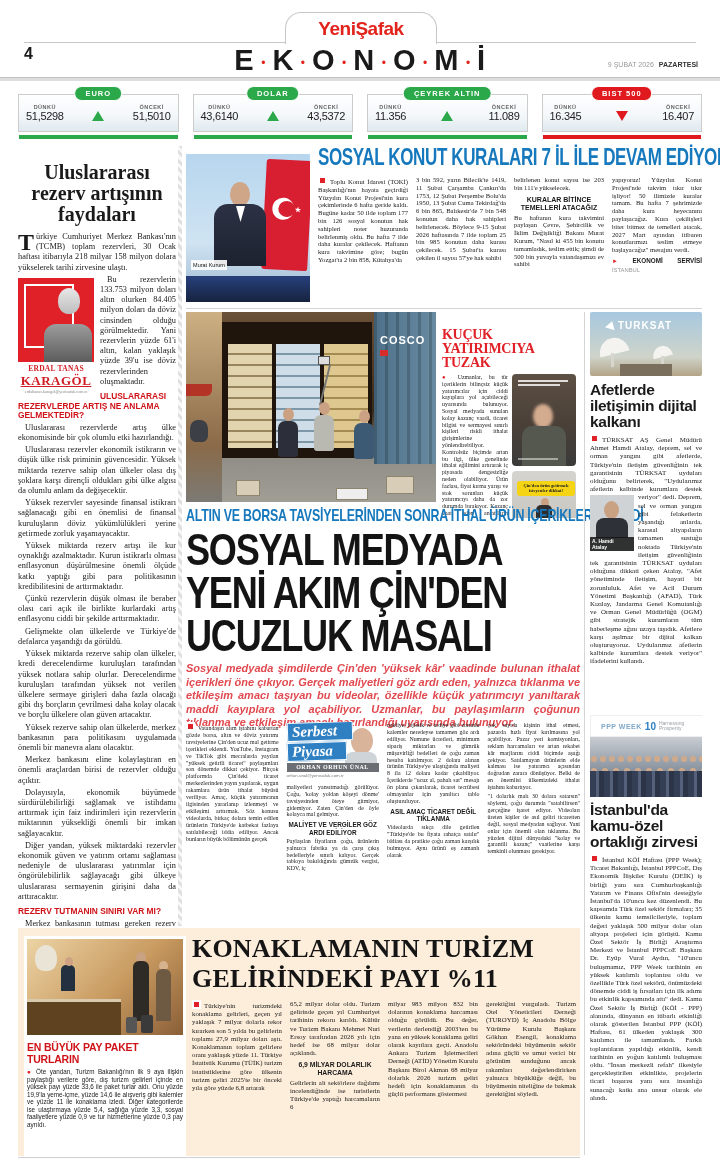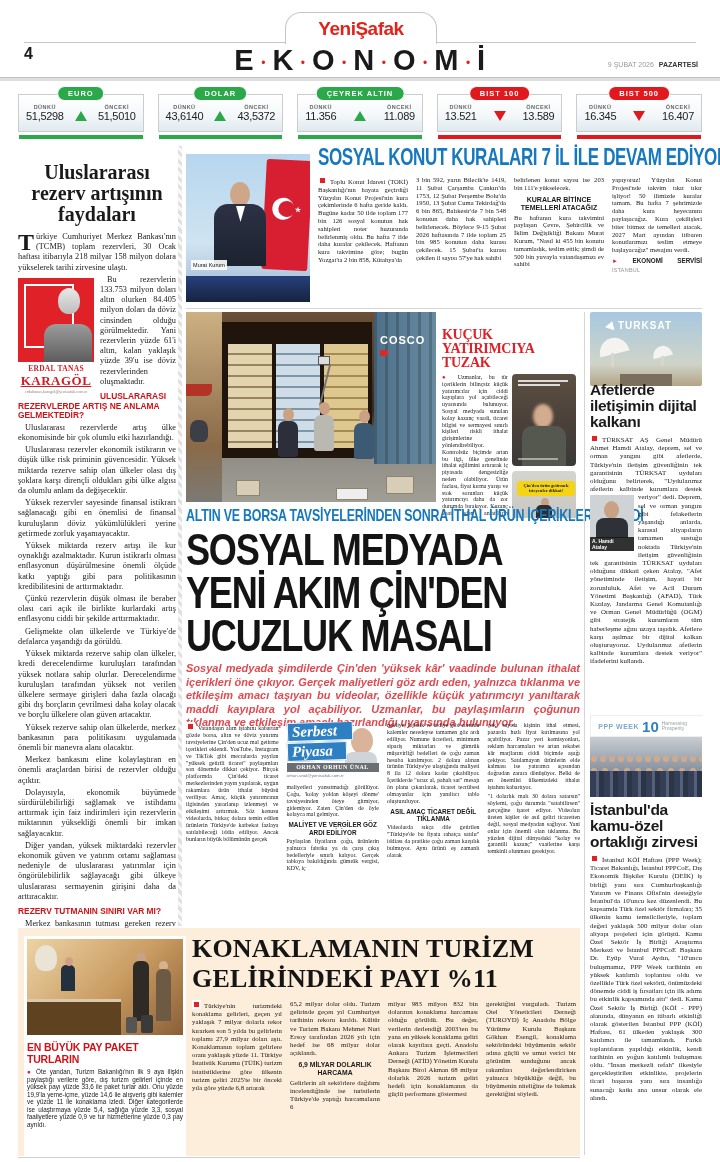--- a/index.html
+++ b/index.html
@@ -153,21 +153,21 @@
        font-weight:bold;font-style:italic;font-size:15px;line-height:17px;padding:0 4px;width:56px;
        transform:rotate(-2deg);border:1px solid #fff;}
   .badge .b2{margin-top:1px;width:50px;}
   .badge .bhead{position:absolute;right:6px;top:6px;width:22px;height:26px;border-radius:50%;background:#d9b49a;}
   .badge .bbody{position:absolute;right:2px;top:30px;width:32px;height:18px;border-radius:8px 8px 0 0;background:#cfd4d9;}
   .badge .bname{position:relative;background:#6b6f74;color:#fff;font-weight:800;font-size:6px;
         letter-spacing:0.5px;text-align:center;padding:1px 0;margin-top:2px;}
   .badge .bmail{font-family:"Liberation Sans",sans-serif;font-size:4.4px;color:#777;text-align:left;margin-top:1px;}
   
   .rightcol{position:absolute;left:590px;top:312px;width:112px;height:845px;overflow:hidden;}
-  .rc-img{position:absolute;left:0;top:0;width:112px;height:74px;overflow:hidden;border-radius:2px;
+  .rc-img{position:absolute;left:0;top:0;width:112px;height:64px;overflow:hidden;border-radius:2px;
           background:linear-gradient(180deg,#a7c8e0 0%,#cfd4c9 70%,#b3a488 100%);}
   .rc-turksat{position:absolute;left:28px;top:8px;color:#fff;font-weight:800;font-size:10px;letter-spacing:1px;}
   .rc-twing{position:absolute;left:16px;top:9px;width:0;height:0;border-left:5px solid transparent;
             border-right:5px solid transparent;border-bottom:8px solid #fff;transform:rotate(18deg);}
   .dish{position:absolute;width:30px;height:16px;background:#f4f3ef;border-radius:100% 100% 0 0/200% 200% 0 0;
         transform:rotate(-14deg);}
   .dish.d1{left:8px;top:26px;} .dish.d2{left:62px;top:34px;width:20px;height:11px;}
   .dishpole{position:absolute;width:3px;height:14px;background:#d8d6cf;}
   .dp1{left:21px;top:41px;} .dp2{left:71px;top:44px;height:10px;}
   .rc-bld{position:absolute;left:30px;bottom:0;width:52px;height:12px;background:#7a6f5d;}
@@ -175,21 +175,21 @@
   .rc-body{position:absolute;left:0;top:122px;width:112px;height:278px;overflow:hidden;
            font-family:"Liberation Serif",serif;font-size:6.9px;line-height:8.2px;text-align:justify;}
   .rc-aphoto{float:left;width:44px;height:56px;margin:2px 4px 1px 0;position:relative;background:#cfd3d6;overflow:hidden;}
   .rc-ahead{position:absolute;left:14px;top:6px;width:15px;height:18px;border-radius:50%;background:#c9a183;}
   .rc-abody{position:absolute;left:6px;top:23px;width:32px;height:20px;border-radius:8px 8px 0 0;background:#2e3138;}
   .rc-acap{position:absolute;left:0;bottom:0;width:100%;background:rgba(20,20,20,.85);color:#fff;
            font-family:"Liberation Sans",sans-serif;font-weight:bold;font-size:5px;line-height:6px;padding:1px 2px;}
   .ppp-strip{position:absolute;left:0;top:403px;width:112px;height:20px;background:#fff;border:1px solid #eee;
              display:flex;align-items:center;justify-content:center;gap:3px;}
   .ppp-week{color:#7fa8c9;font-weight:800;font-size:7px;letter-spacing:0.5px;}
-  .ppp-num{color:#2f80c3;font-weight:800;font-size:15px;}
+  .ppp-num{color:#2f80c3;font-weight:800;font-size:10px;}
   .ppp-tag{color:#9aa0a6;font-size:5px;line-height:5.5px;width:34px;}
   .ppp-photo{position:absolute;left:0;top:425px;width:112px;height:60px;overflow:hidden;
              background:linear-gradient(180deg,#c9cdd3 0%,#9aa3ad 40%,#5d6672 100%);}
   .crowdrow{position:absolute;left:0;width:112px;height:9px;
             background-image:radial-gradient(circle at 4px 4px,#cfa98b 2.8px,transparent 3.4px);background-size:9px 9px;}
   .cr1{top:18px;} .cr2{top:30px;background-size:11px 9px;}
   .crowdbodies{position:absolute;left:0;bottom:0;width:112px;height:26px;
                background:repeating-linear-gradient(90deg,#343f55 0 6px,#55607a 6px 9px,#2c3547 9px 14px);}
   .rc-h2{position:absolute;left:0;top:490px;font-weight:800;font-size:15.5px;line-height:16px;letter-spacing:-0.3px;}
   .rc-body2{position:absolute;left:0;top:542px;width:112px;height:300px;overflow:hidden;
@@ -290,35 +290,20 @@
           </div>
         <div class="tri"></div>
         <div class="t-cell">
             <div class="t-lab">ÖNCEKİ</div>
           <div class="t-val">11.089</div>
           </div>
       </div>
       <div class="t-bar"></div>
     </div>
     <div class="ticker down">
-      <div class="t-pill">BIST 100</div>
-      <div class="t-vals">
-        <div class="t-cell">
-            <div class="t-lab">DÜNKÜ</div>
-          <div class="t-val">13.521</div>
-          </div>
-        <div class="tri"></div>
-        <div class="t-cell">
-            <div class="t-lab">ÖNCEKİ</div>
-          <div class="t-val">13.589</div>
-          </div>
-      </div>
-      <div class="t-bar"></div>
-    </div>
-    <div class="ticker down">
       <div class="t-pill">BIST 500</div>
       <div class="t-vals">
         <div class="t-cell">
             <div class="t-lab">DÜNKÜ</div>
           <div class="t-val">16.345</div>
           </div>
         <div class="tri"></div>
         <div class="t-cell">
             <div class="t-lab">ÖNCEKİ</div>
           <div class="t-val">16.407</div>

